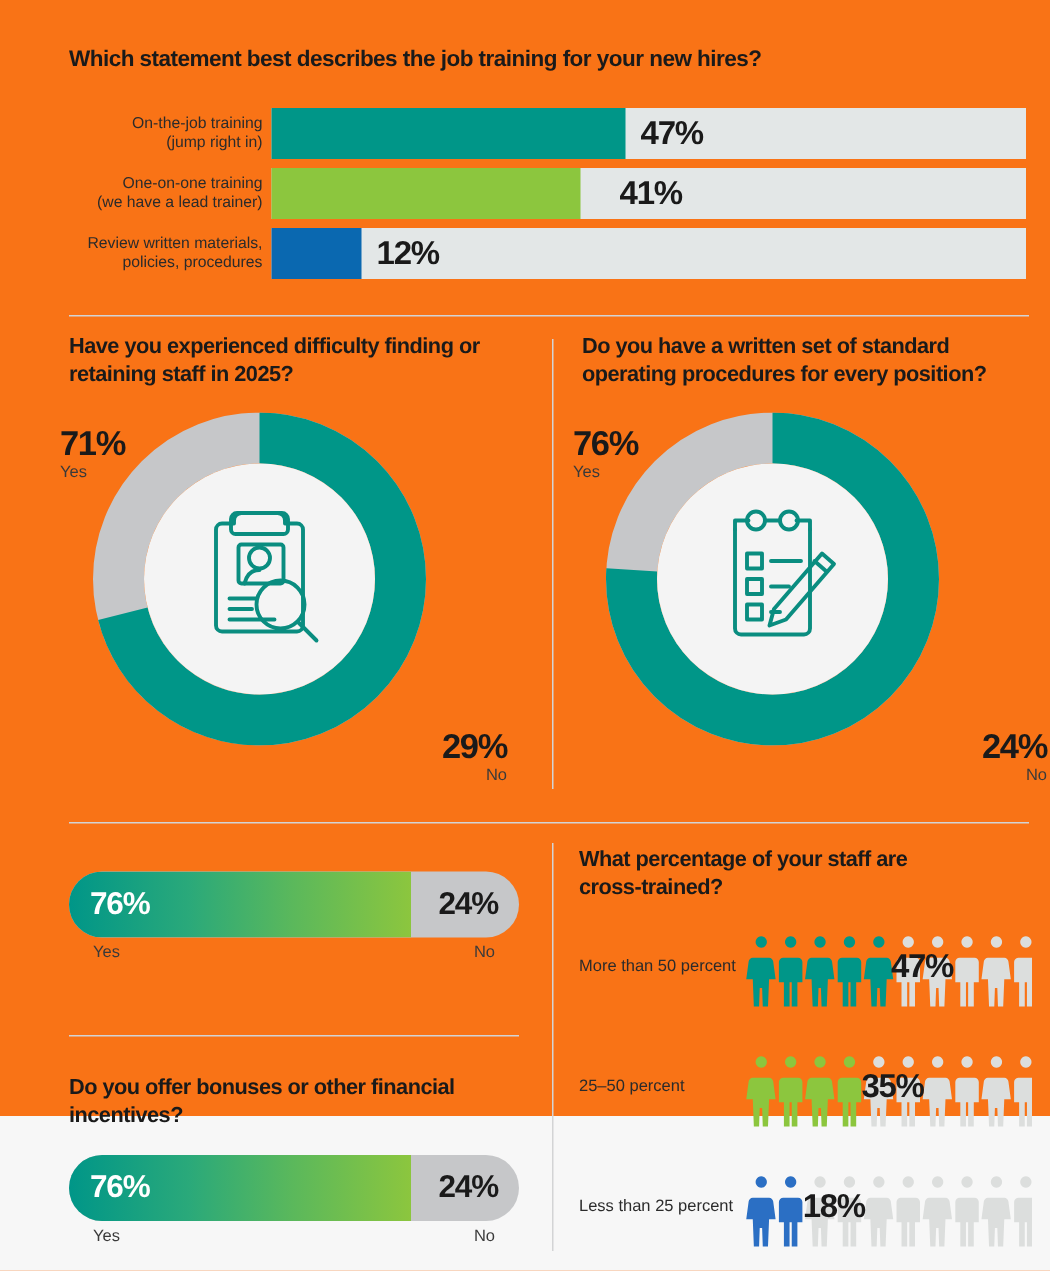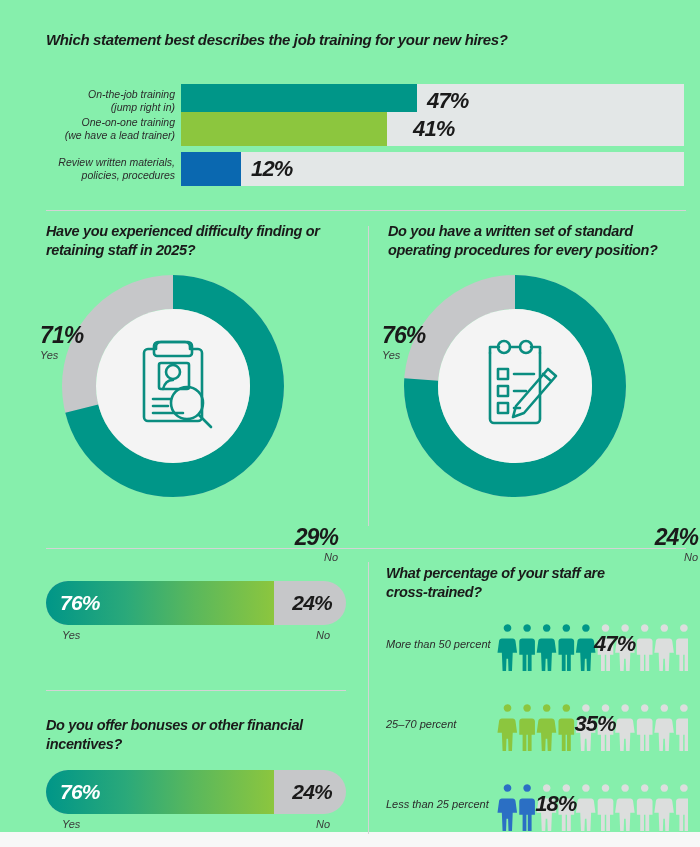--- a/index.html
+++ b/index.html
@@ -3,21 +3,21 @@
 <meta charset="utf-8">
 <style>
   * { box-sizing: border-box; margin: 0; padding: 0; }
   html, body {
     width: 700px; height: 847px;
     background: #f7f7f7;
     font-family: "Liberation Sans", sans-serif;
     color: #1a1a1a;
     overflow: hidden;
   }
-  .page { position: relative; width: 700px; height: 832px; background: #86efac; font-style: italic; }
+  .page { position: relative; width: 700px; height: 744px; background: #f97316; }
 
   .qtitle {
     font-weight: bold;
     font-size: 14.5px;
     line-height: 1.28;
     letter-spacing: -0.35px;
     color: #1a1a1a;
   }
 
   
@@ -43,21 +43,21 @@
     font-size: 22px; font-weight: bold; letter-spacing: -0.8px; color: #1a1a1a;
     white-space: nowrap;
   }
 
   
   .donutpanel { position: absolute; top: 222px; width: 330px; height: 320px; }
   .donutpanel .qtitle { position: absolute; left: 0; top: 0; width: 290px; }
   .donutwrap { position: absolute; left: 16px; top: 53px; width: 222px; height: 222px; }
   .donutwrap svg { display: block; }
   .donuticon { position: absolute; left: 56px; top: 56px; width: 110px; height: 110px; }
-  .dlabel { position: absolute; margin-top: 40px; }
+  .dlabel { position: absolute; }
   .dlabel .dpct {
     font-size: 23px; font-weight: bold; letter-spacing: -0.9px; line-height: 1;
     color: #1a1a1a;
   }
   .dlabel .dsub { font-size: 11px; color: #3a3a3a; line-height: 1.5; }
   .dlabel.left { text-align: left; }
   .dlabel.right { text-align: right; }
 
   
   .gradpanel { position: absolute; left: 46px; width: 300px; }
@@ -94,21 +94,21 @@
   }
 </style>
 </head>
 <body>
 
 <div class="page">
 
   <div id="sec1">
     <div class="qtitle">Which statement best describes the job training for your new hires?</div>
 
-    <div class="barrow" style="top:84px;">
+    <div class="barrow" style="top:72px;">
       <div class="barlabel">
         <span>On-the-job training</span>
         <span>(jump right in)</span>
       </div>
       <div class="bartrack">
         <div class="barfill" id="fill0" style="width: 236px; background: rgb(0, 150, 136);"></div>
         <div class="barval" id="val0" style="left: 246px;">47%</div>
       </div>
     </div>
 
@@ -265,21 +265,21 @@
               <path d="M10,2.6a2.6,2.6 0 1,1 0.001,0 M6.4,7.2h7.2c1,0 1.8,0.8 1.9,1.8l1.1,8.1h-3l-0.5,12.6h-2.4l-0.3-8.5h-1.1l-0.3,8.5h-2.4l-0.5-12.6h-3l1.1-8.1c0.1-1 0.9-1.8 1.9-1.8z" fill="#dcdedd"></path>
             </g>
             <g transform="translate(177.4,12) scale(1.45)">
               <path d="M10,2.6a2.6,2.6 0 1,1 0.001,0 M6.6,7.2h6.8c1.1,0 2,0.9 2,2v9.3h-2.3v11.2h-2.6v-11.2h-1v11.2h-2.6v-11.2h-2.3v-9.3c0-1.1 0.9-2 2-2z" fill="#dcdedd"></path>
             </g>
           </svg></div>
       <div class="picval" id="picval0" style="left: 208px;">47%</div>
     </div>
 
     <div class="picrow" style="top:132px;">
-      <div class="piclabel">25–70 percent</div>
+      <div class="piclabel">25–50 percent</div>
       <div class="picpeople" id="people1"><svg width="196" height="56" viewBox="0 0 196 56">
             <g transform="translate(1,12) scale(1.45)">
               <path d="M10,2.6a2.6,2.6 0 1,1 0.001,0 M6.4,7.2h7.2c1,0 1.8,0.8 1.9,1.8l1.1,8.1h-3l-0.5,12.6h-2.4l-0.3-8.5h-1.1l-0.3,8.5h-2.4l-0.5-12.6h-3l1.1-8.1c0.1-1 0.9-1.8 1.9-1.8z" fill="#8CC63E"></path>
             </g>
             <g transform="translate(20.6,12) scale(1.45)">
               <path d="M10,2.6a2.6,2.6 0 1,1 0.001,0 M6.6,7.2h6.8c1.1,0 2,0.9 2,2v9.3h-2.3v11.2h-2.6v-11.2h-1v11.2h-2.6v-11.2h-2.3v-9.3c0-1.1 0.9-2 2-2z" fill="#8CC63E"></path>
             </g>
             <g transform="translate(40.2,12) scale(1.45)">
               <path d="M10,2.6a2.6,2.6 0 1,1 0.001,0 M6.4,7.2h7.2c1,0 1.8,0.8 1.9,1.8l1.1,8.1h-3l-0.5,12.6h-2.4l-0.3-8.5h-1.1l-0.3,8.5h-2.4l-0.5-12.6h-3l1.1-8.1c0.1-1 0.9-1.8 1.9-1.8z" fill="#8CC63E"></path>
             </g>

